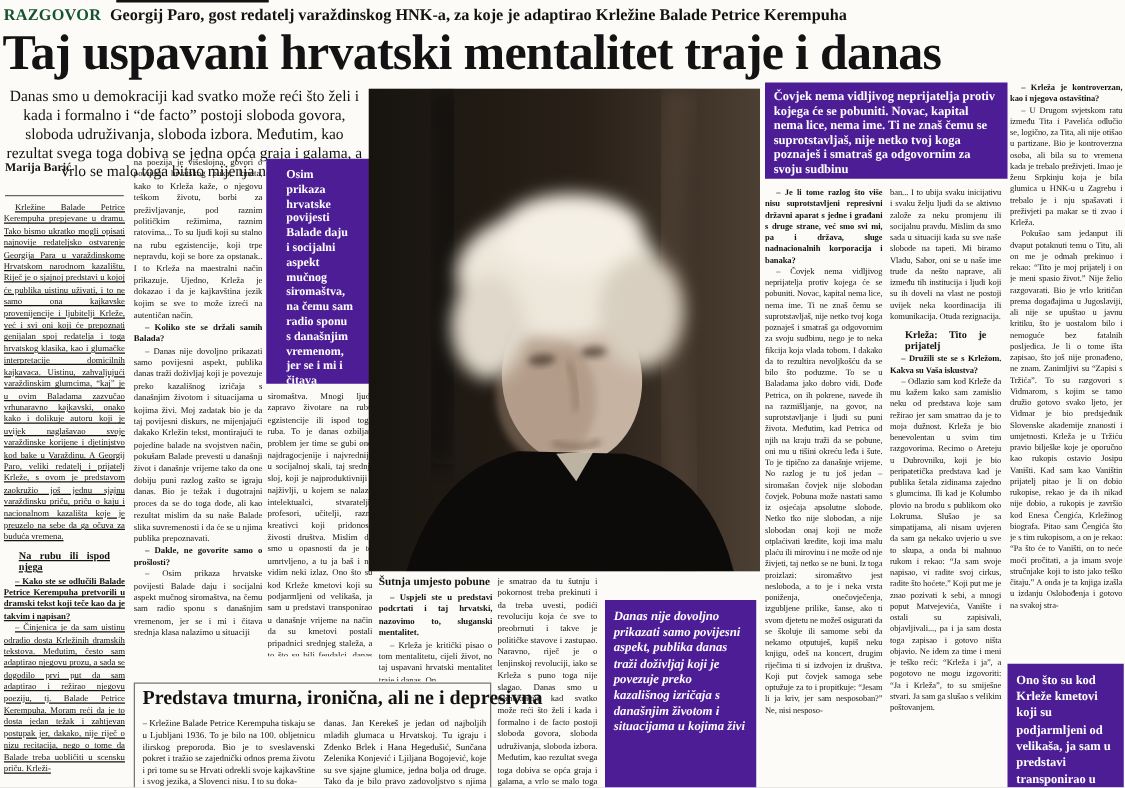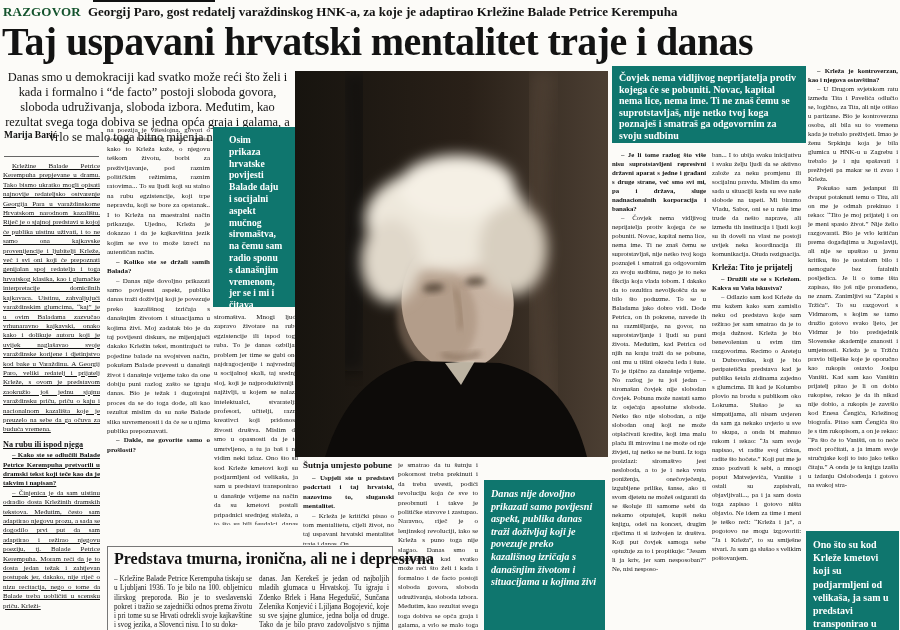--- a/index.html
+++ b/index.html
@@ -14,32 +14,32 @@
             white-space:nowrap;line-height:44px;}
   #deck{left:3px;top:70px;width:289px;font-size:12.4px;line-height:15px;text-align:center;}
   
   #byline{left:4px;top:130px;width:95px;font-size:9.5px;font-weight:bold;
           padding-bottom:16px;border-bottom:1px solid #666;}
   
   .col{overflow:hidden;text-align:justify;font-size:7px;line-height:9.4px;}
   .col p{margin:0;text-indent:9px;}
   .col p.c{text-indent:0;}
   .col p.b{font-weight:bold;}
-  .col p.h{font-weight:bold;font-size:8.2px;text-indent:0;margin:5px 0 2px;}
+  .col p.h{font-weight:bold;font-size:8.2px;text-indent:0;margin:5px 12px 2px;}
   #col1{left:3px;top:162px;width:97px;height:484px;text-decoration:underline;}
   #col2{left:107px;top:126px;width:103px;height:416px;}
   #col3{left:214px;top:313px;width:84px;height:212px;}
   .rcol{font-size:6.8px;line-height:9px;letter-spacing:-.05px;}
   #colA{left:612px;top:150px;width:94px;height:480px;}
   #colB{left:712px;top:150px;width:89px;height:480px;}
   #colC{left:808px;top:66px;width:90px;height:462px;}
   #upa{left:303px;top:474px;width:91px;height:71px;}
   #upb{left:398px;top:461px;width:80px;height:169px;}
   
-  .pq{background:#0f766e;color:#fff;font-weight:bold;overflow:hidden;box-sizing:border-box;}
+  .pq{background:#4c1d95;color:#fff;font-weight:bold;overflow:hidden;box-sizing:border-box;}
   #pq-left{left:213px;top:127px;width:86px;height:180px;padding:7px 16px;font-size:9.6px;line-height:11.8px;}
   #pq-topright{left:612px;top:66px;width:194px;height:77px;padding:6px 7px;font-size:10px;line-height:11.6px;}
   #pq-danas{left:484px;top:480px;width:121px;height:166px;padding:8px 7px;font-size:10.2px;line-height:12.6px;font-style:italic;}
   #pq-ono{left:806px;top:531px;width:93px;height:99px;padding:7px 7px;font-size:10px;line-height:13.2px;}
   
   #photo{left:295px;top:71px;width:313px;height:386px;background:#221f1c;}
   #caption{left:303px;top:460px;width:95px;font-size:9px;font-weight:bold;line-height:11px;}
   
   #boxart{left:107px;top:546px;width:286px;height:90px;border:1px solid #777;box-sizing:border-box;background:#fcfbf8;}
   #boxart-title{position:absolute;left:6px;top:3px;width:274px;font-size:16px;font-weight:bold;white-space:nowrap;}
@@ -69,20 +69,21 @@
       <p class="n">Krležine Balade Petrice Kerempuha prepjevane u dramu. Tako bismo ukratko mogli opisati najnovije redateljsko ostvarenje Georgija Para u varaždinskome Hrvatskom narodnom kazalištu. Riječ je o sjajnoj predstavi u kojoj će publika uistinu uživati, i to ne samo ona kajkavske provenijencije i ljubitelji Krleže, već i svi oni koji će prepoznati genijalan spoj redatelja i toga hrvatskog klasika, kao i glumačke interpretacije domicilnih kajkavaca. Uistinu, zahvaljujući varaždinskim glumcima, “kaj” je u ovim Baladama zazvučao vrhunaravno kajkavski, onako kako i dolikuje autoru koji je uvijek naglašavao svoje varaždinske korijene i djetinjstvo kod bake u Varaždinu. A Georgij Paro, veliki redatelj i prijatelj Krleže, s ovom je predstavom zaokružio još jednu sjajnu varaždinsku priču, priču o kaju i nacionalnom kazališta koje je preuzelo na sebe da ga očuva za buduća vremena.</p>
       <p class="h">Na rubu ili ispod njega</p>
       <p class="b">– Kako ste se odlučili Balade Petrice Kerempuha pretvorili u dramski tekst koji teče kao da je takvim i napisan?</p>
       <p class="n">– Činjenica je da sam uistinu odradio dosta Krležinih dramskih tekstova. Međutim, često sam adaptirao njegovu prozu, a sada se dogodilo prvi put da sam adaptirao i režirao njegovu poeziju, tj. Balade Petrice Kerempuha. Moram reći da je to dosta jedan težak i zahtjevan postupak jer, dakako, nije riječ o nizu recitacija, nego o tome da Balade treba uobličiti u scensku priču. Krleži-</p>
     </div>
   <div class="abs col" id="col2">
       <p class="c">na poezija je višeslojna, govori o povijesti hrvatskog puka, kmeta, kako to Krleža kaže, o njegovu teškom životu, borbi za preživljavanje, pod raznim političkim režimima, raznim ratovima... To su ljudi koji su stalno na rubu egzistencije, koji trpe nepravdu, koji se bore za opstanak.. I to Krleža na maestralni način prikazuje. Ujedno, Krleža je dokazao i da je kajkavština jezik kojim se sve to može izreći na autentičan način.</p>
       <p class="b">– Koliko ste se držali samih Balada?</p>
       <p class="n">– Danas nije dovoljno prikazati samo povijesni aspekt, publika danas traži doživljaj koji je povezuje preko kazališnog izričaja s današnjim životom i situacijama u kojima živi. Moj zadatak bio je da taj povijesni diskurs, ne mijenjajući dakako Krležin tekst, montirajući te pojedine balade na svojstven način, pokušam Balade prevesti u današnji život i današnje vrijeme tako da one dobiju puni razlog zašto se igraju danas. Bio je težak i dugotrajni proces da se do toga dođe, ali kao rezultat mislim da su naše Balade slika suvremenosti i da će se u njima publika prepoznavati.</p>
       <p class="b">– Dakle, ne govorite samo o prošlosti?</p>
+      <p class="n">– Osim prikaza hrvatske povijesti Balade daju i socijalni aspekt mučnog siromaštva, na čemu sam radio sponu s današnjim vremenom, jer se i mi i čitava srednja klasa nalazimo u situaciji</p>
     </div>
   <div class="abs pq" id="pq-left">Osim prikaza hrvatske povijesti Balade daju i socijalni aspekt mučnog siromaštva, na čemu sam radio sponu s današnjim vremenom, jer se i mi i čitava srednja klasa nalazimo u situaciji siromaštva</div>
   <div class="abs col" id="col3">
       <p class="c">siromaštva. Mnogi ljudi zapravo životare na rubu egzistencije ili ispod toga ruba. To je danas ozbiljan problem jer time se gubi ono najdragocjenije i najvrednije u socijalnoj skali, taj srednji sloj, koji je najproduktivniji i najživlji, u kojem se nalaze intelektualci, stvaratelji, profesori, učitelji, razni kreativci koji pridonose živosti društva. Mislim da smo u opasnosti da je to umrtvljeno, a tu ja baš i ne vidim neki izlaz. Ono što su kod Krleže kmetovi koji su podjarmljeni od velikaša, ja sam u predstavi transponirao u današnje vrijeme na način da su kmetovi postali pripadnici srednjeg staleža, a to što su bili feudalci, danas su banke, korporacije... Za mene je to vjerojatno najzahtjevniji Krleža kojega sam ikad radio.</p>
     </div>
 
   <div class="abs" id="photo">
     <svg width="313" height="386" viewBox="0 0 313 386">
       <defs>
         <linearGradient id="bgg" x1="0" y1="0" x2="1" y2="0">

